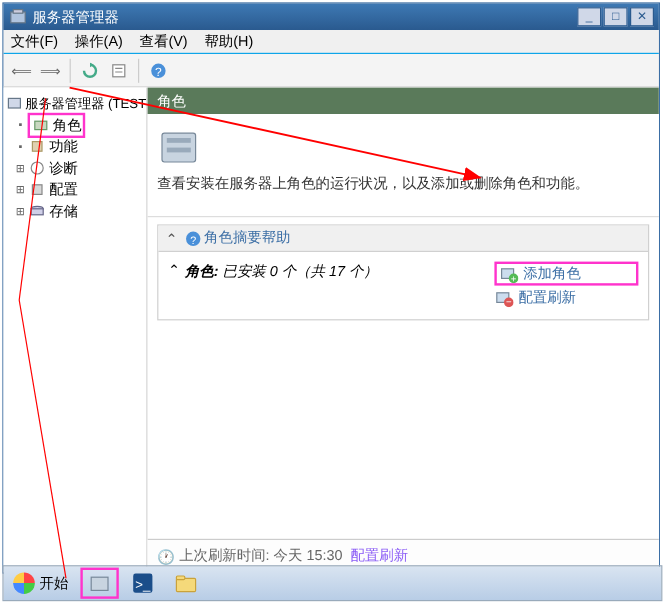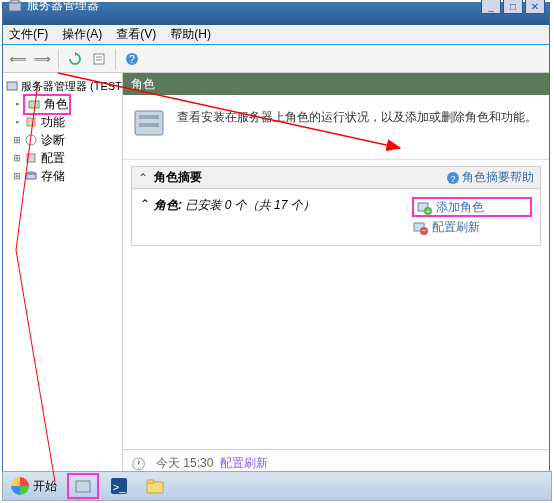--- a/index.html
+++ b/index.html
@@ -1,20 +1,20 @@
 <!DOCTYPE html>
 <html><head>
 <meta charset="utf-8">
 <style>
   * { box-sizing: border-box; margin: 0; padding: 0; font-family: "Microsoft YaHei", "SimSun", Arial, sans-serif; }
   body { width: 554px; height: 503px; background: #fff; position: relative; overflow: hidden; }
   
   
   .window { position:absolute; left:2px; top:2px; width:548px; height:476px; border:1px solid #3b6ea5; background:#e8e8e8; }
-  .titlebar { height:22px; background:linear-gradient(#3e79b4,#2a5a8f); display:flex; align-items:flex-end; padding:11px 4px; color:#fff; font-size:12px; }
+  .titlebar { height:22px; background:linear-gradient(#3e79b4,#2a5a8f); display:flex; align-items:center; padding:0 4px; color:#fff; font-size:12px; }
   .titlebar .icon { width:16px;height:16px;margin-right:4px;display:flex;align-items:center;justify-content:center; }
   .titlebar .title { flex:1; }
   .winbtns { display:flex; gap:2px; }
   .winbtn { width:20px;height:16px;background:#d0d8e8;border:1px solid #2a5a8f;display:flex;align-items:center;justify-content:center;font-size:10px;color:#2a5a8f;cursor:default;}
   
   .menubar { height:20px; background:#f0f0f0; display:flex; align-items:center; padding:0 6px; font-size:12px; border-bottom:1px solid #0ea5e9;}
   .menubar span { margin-right:14px; }
   
   .toolbar { height:28px; background:#f4f4f4; border-bottom:1px solid #ccc; display:flex; align-items:center; padding:0 4px; gap:2px;}
   .tbtn { width:22px;height:22px;border:1px solid transparent;display:flex;align-items:center;justify-content:center;font-size:12px;color:#666;}
@@ -27,21 +27,21 @@
   .tnode { display:flex; align-items:center; height:18px; white-space:nowrap; }
   .tnode .exp { width:12px; text-align:center; color:#666; font-size:9px;}
   .tnode .ticon { width:16px;height:16px; display:inline-flex;align-items:center;justify-content:center;margin-right:2px;}
   .tree .root { font-weight:normal; }
   .tree .sel { border:2px solid #ff33cc; padding:0 1px; display:inline-flex; align-items:center; }
   .tree .child { padding-left:6px; }
   
   
   .content { flex:1; background:#fff; position:relative; display:flex; flex-direction:column;}
   .content-header { height:22px; background:#5a7a5a; color:#fff; font-size:12px; display:flex;align-items:center;padding:0 8px;}
-  .banner { display:flex; padding:10px 8px 18px 8px; border-bottom:1px solid #ddd; font-size:12px;}
+  .banner { display:flex; padding:10px 8px 18px 8px; border-bottom:1px solid #ddd; font-size:12px;flex-direction:column;}
   .banner .bicon { width:36px;height:36px; margin-right:10px; }
   .banner .btext { padding-top:4px; color:#333;}
   
   .summary-box { margin:6px 8px; border:1px solid #d0d0d0; font-size:12px;}
   .summary-head { height:22px;background:#f0f0f0;border-bottom:1px solid #d0d0d0;display:flex;align-items:center;padding:0 6px;}
   .summary-head .exp2 { margin-right:6px;color:#555;}
   .summary-head .shtitle { flex:1;font-weight:bold;}
   .summary-head .help { color:#3b6ea5; display:flex;align-items:center;}
   .summary-head .help svg{margin-right:2px;}
   .summary-body { padding:8px; display:flex; }
@@ -191,21 +191,20 @@
               <rect x="8" y="10" width="20" height="4" fill="#9ab"></rect>
               <rect x="8" y="18" width="20" height="4" fill="#9ab"></rect>
             </svg>
         </div>
         <div class="btext">查看安装在服务器上角色的运行状况，以及添加或删除角色和功能。</div>
       </div>
 
       <div class="summary-box">
         <div class="summary-head">
           <span class="exp2">⌃</span>
-          <span class="shtitle">角色摘要</span>
           <span class="help">
             <svg width="14" height="14">
                 <circle cx="7" cy="7" r="6" fill="#4a90d9"></circle>
                 <text x="7" y="11" font-size="9" fill="#fff" text-anchor="middle">?</text>
               </svg>
             <span>角色摘要帮助</span>
           </span>
         </div>
         <div class="summary-body">
           <div class="left">
@@ -231,21 +230,21 @@
                   <text x="12" y="14" font-size="8" fill="#fff" text-anchor="middle">−</text>
                 </svg>
               <span>配置刷新</span>
             </div>
           </div>
         </div>
       </div>
 
       <div class="statusbar">
         <span>🕐</span>&nbsp;
-        &nbsp;
+        <span>上次刷新时间:</span>&nbsp;
         <span>今天 15:30</span>&nbsp;&nbsp;
         <span class="refresh">配置刷新</span>
         <span class="space"></span>
       </div>
     </div>
   </div>
 </div>
 
 <div class="taskbar">
   <div class="start">

